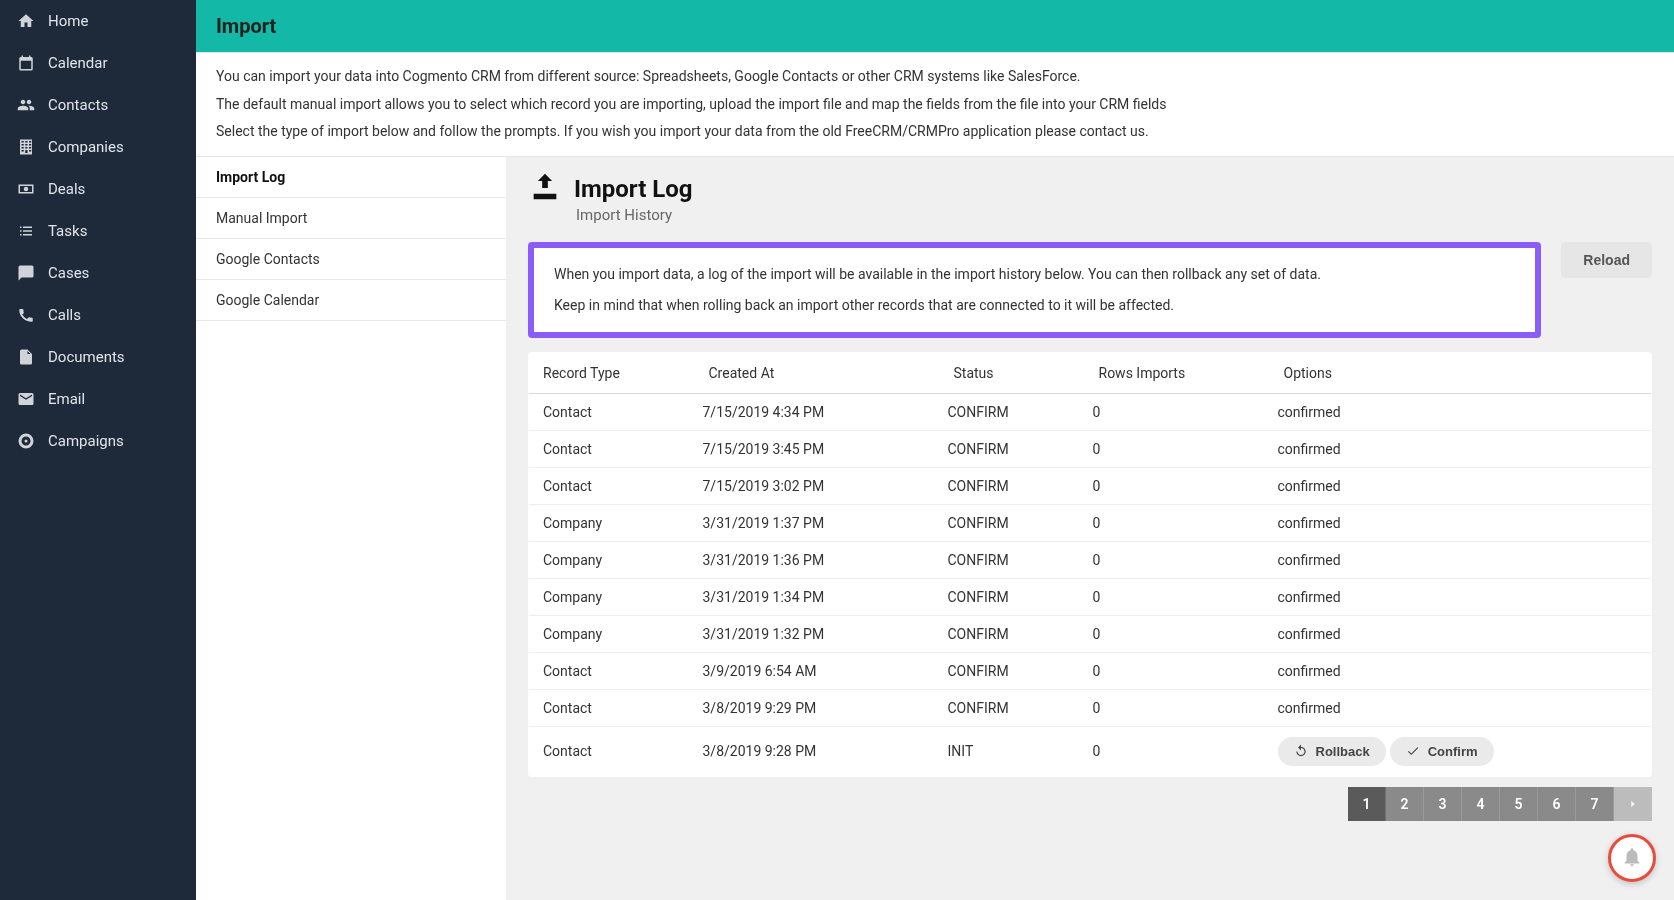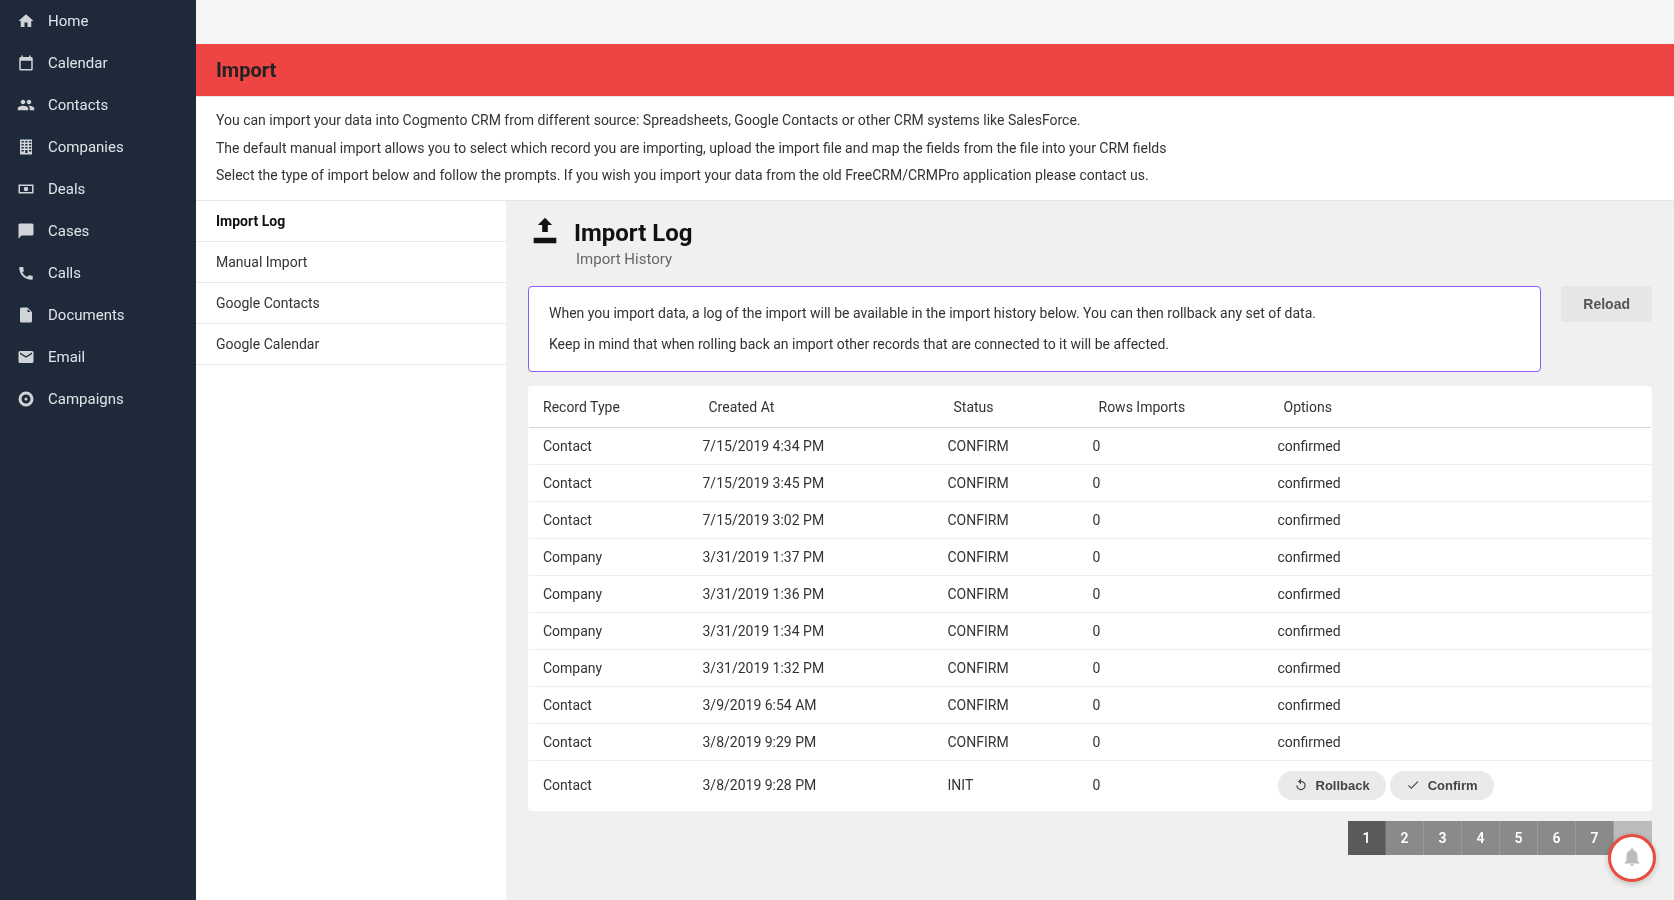--- a/index.html
+++ b/index.html
@@ -6,21 +6,21 @@
 body { font-family: -apple-system, BlinkMacSystemFont, "Segoe UI", Roboto, Helvetica, Arial, sans-serif; background: #f5f5f5; color: #333; font-size: 14px; }
 .app { display: flex; min-height: 100vh; }
 
 
 .sidebar { width: 196px; background: #1e2a3a; color: #fff; flex-shrink: 0; }
 .sidebar-item { display: flex; align-items: flex-end; padding: 12px 14px; cursor: pointer; color: #e0e4e8; font-size: 15px; }
 .sidebar-item .icon { width: 24px; margin-right: 10px; display: inline-flex; align-items: center; justify-content: center; }
 .sidebar-item svg { width: 18px; height: 18px; fill: #d0d4d8; }
 
 
-.main { flex: 1; background: #ef4444; display: flex; flex-direction: column; margin-top: 44px; }
+.main { flex: 1; background: #14b8a6; display: flex; flex-direction: column; }
 .page-header { padding: 14px 20px; border-bottom: 1px solid #e5e5e5; }
 .page-header h1 { font-size: 20px; font-weight: 700; color: #222; }
 
 .intro { padding: 14px 20px; border-bottom: 1px solid #e5e5e5; background: #fff; }
 .intro p { font-size: 14px; color: #333; margin-bottom: 8px; line-height: 1.4; }
 .intro p:last-child { margin-bottom: 0; }
 
 .content-row { display: flex; flex: 1; background: #f0f0f0; }
 
 .subnav { width: 310px; background: #fff; flex-shrink: 0; }
@@ -28,21 +28,21 @@
 .subnav-item.active { font-weight: 700; color: #111; }
 
 .panel { flex: 1; padding: 14px 22px 30px 22px; background: #f0f0f0; position: relative; }
 
 .panel-header { display: flex; align-items: center; gap: 12px; margin-bottom: 4px; }
 .panel-header .upload-icon svg { width: 34px; height: 34px; fill: #111; }
 .panel-title h2 { font-size: 24px; font-weight: 700; color: #111; }
 .panel-subtitle { font-size: 15px; color: #666; margin-bottom: 12px; margin-left: 48px; position: relative; top: -6px; }
 
 .top-row { display: flex; gap: 20px; align-items: flex-start; margin-bottom: 14px; }
-.info-box { flex: 1; border: 1px solid #8b5cf6; border-radius: 4px; background: #fff; padding: 16px 20px; font-size: 14px; color: #333; line-height: 1.5; }
+.info-box { flex: 1; border: 6px solid #8b5cf6; border-radius: 4px; background: #fff; padding: 16px 20px; font-size: 14px; color: #333; line-height: 1.5; }
 .info-box p { margin-bottom: 10px; }
 .info-box p:last-child { margin-bottom: 0; }
 .reload-btn { background: #e6e6e6; border: none; border-radius: 4px; padding: 10px 22px; font-size: 14px; color: #555; font-weight: 600; cursor: pointer; }
 
 .table { width: 100%; border-collapse: collapse; background: #fff; border: 1px solid #d8d8d8; border-radius: 4px; overflow: hidden; }
 .table th { text-align: left; font-weight: 400; padding: 12px 10px; border-bottom: 1px solid #d8d8d8; font-size: 14px; }
 .table td { padding: 10px 4px; border-bottom: 1px solid #eee; font-size: 14px; }
 .table tr:last-child td { border-bottom: none; }
 .table th:first-child, .table td:first-child { padding-left: 14px; }
 
@@ -102,20 +102,28 @@
         </span>
         <span>Companies</span>
       </div>
       <div class="sidebar-item">
         <span class="icon">
           <svg viewBox="0 0 24 24">
             <path d="M2 6h20v12H2V6zm2 2v8h16V8H4zm8 1a3 3 0 110 6 3 3 0 010-6z"></path>
           </svg>
         </span>
         <span>Deals</span>
+      </div>
+      <div class="sidebar-item">
+        <span class="icon">
+          <svg viewBox="0 0 24 24">
+            <path d="M4 6h2v2H4V6zm4 0h12v2H8V6zM4 11h2v2H4v-2zm4 0h12v2H8v-2zM4 16h2v2H4v-2zm4 0h12v2H8v-2z"></path>
+          </svg>
+        </span>
+        <span>Tasks</span>
       </div>
       <div class="sidebar-item">
         <span class="icon">
           <svg viewBox="0 0 24 24">
             <path d="M20 2H4a2 2 0 00-2 2v18l4-4h14a2 2 0 002-2V4a2 2 0 00-2-2z"></path>
           </svg>
         </span>
         <span>Cases</span>
       </div>
       <div class="sidebar-item">

